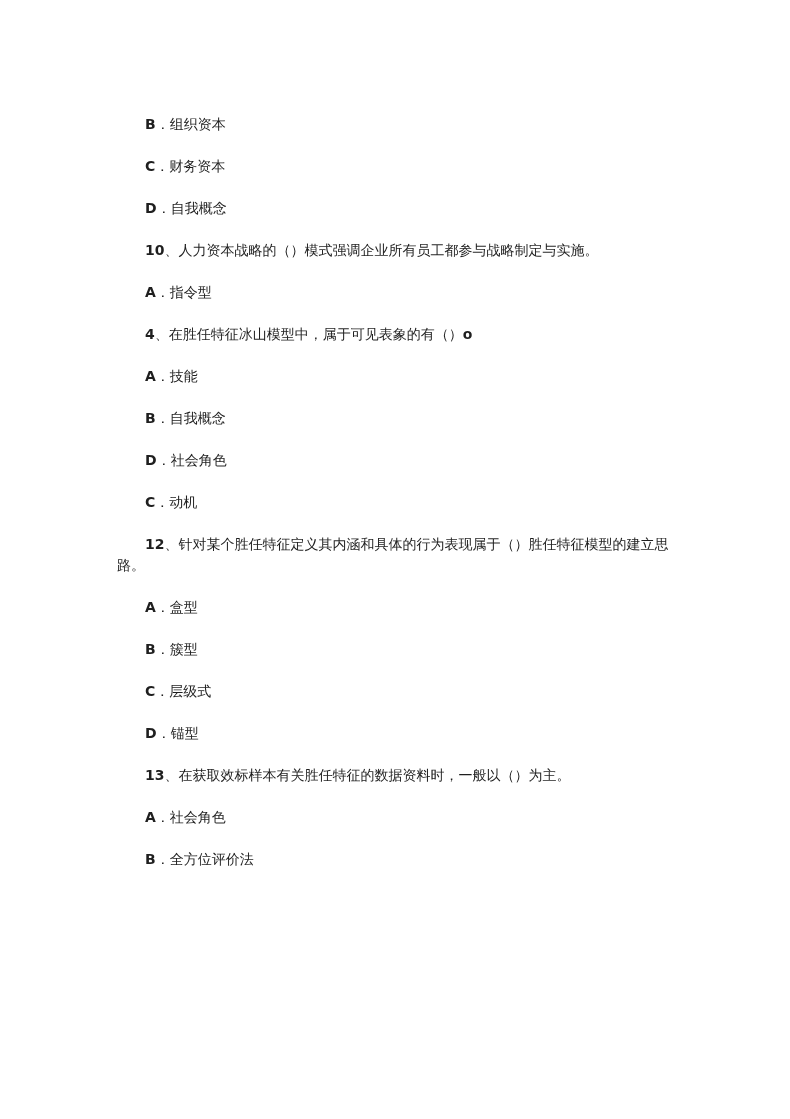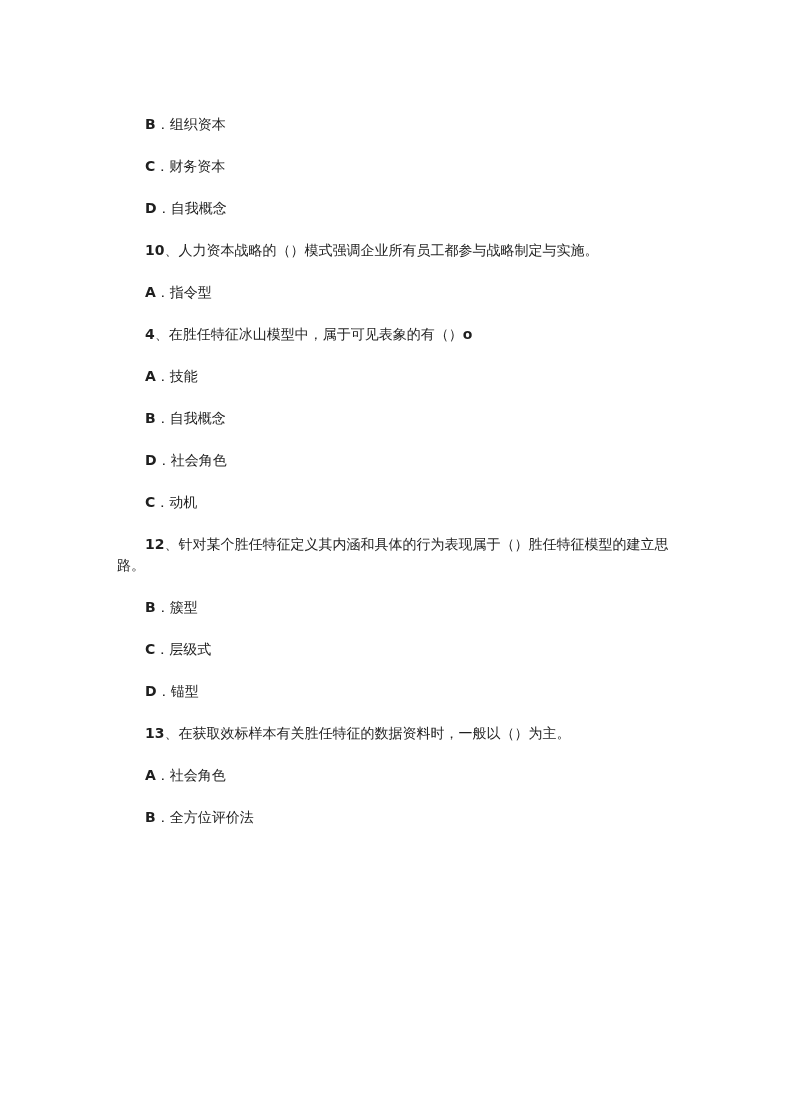--- a/index.html
+++ b/index.html
@@ -56,20 +56,21 @@
   <p class="line"><b class="lbl">A</b><span class="sep">．</span><span class="txt">技能</span><b class="tail"></b></p>
 
   <p class="line"><b class="lbl">B</b><span class="sep">．</span><span class="txt">自我概念</span><b class="tail"></b></p>
 
   <p class="line"><b class="lbl">D</b><span class="sep">．</span><span class="txt">社会角色</span><b class="tail"></b></p>
 
   <p class="line"><b class="lbl">C</b><span class="sep">．</span><span class="txt">动机</span><b class="tail"></b></p>
 
   <p class="line"><b class="lbl">12</b><span class="sep">、</span><span class="txt">针对某个胜任特征定义其内涵和具体的行为表现属于（）胜任特征模型的建立思路。</span><b class="tail"></b></p>
 
+  <p class="line"><b class="lbl">A</b><span class="sep">．</span><span class="txt">盒型</span><b class="tail"></b></p>
 
   <p class="line"><b class="lbl">B</b><span class="sep">．</span><span class="txt">簇型</span><b class="tail"></b></p>
 
   <p class="line"><b class="lbl">C</b><span class="sep">．</span><span class="txt">层级式</span><b class="tail"></b></p>
 
   <p class="line"><b class="lbl">D</b><span class="sep">．</span><span class="txt">锚型</span><b class="tail"></b></p>
 
   <p class="line"><b class="lbl">13</b><span class="sep">、</span><span class="txt">在获取效标样本有关胜任特征的数据资料时，一般以（）为主。</span><b class="tail"></b></p>
 
   <p class="line"><b class="lbl">A</b><span class="sep">．</span><span class="txt">社会角色</span><b class="tail"></b></p>

